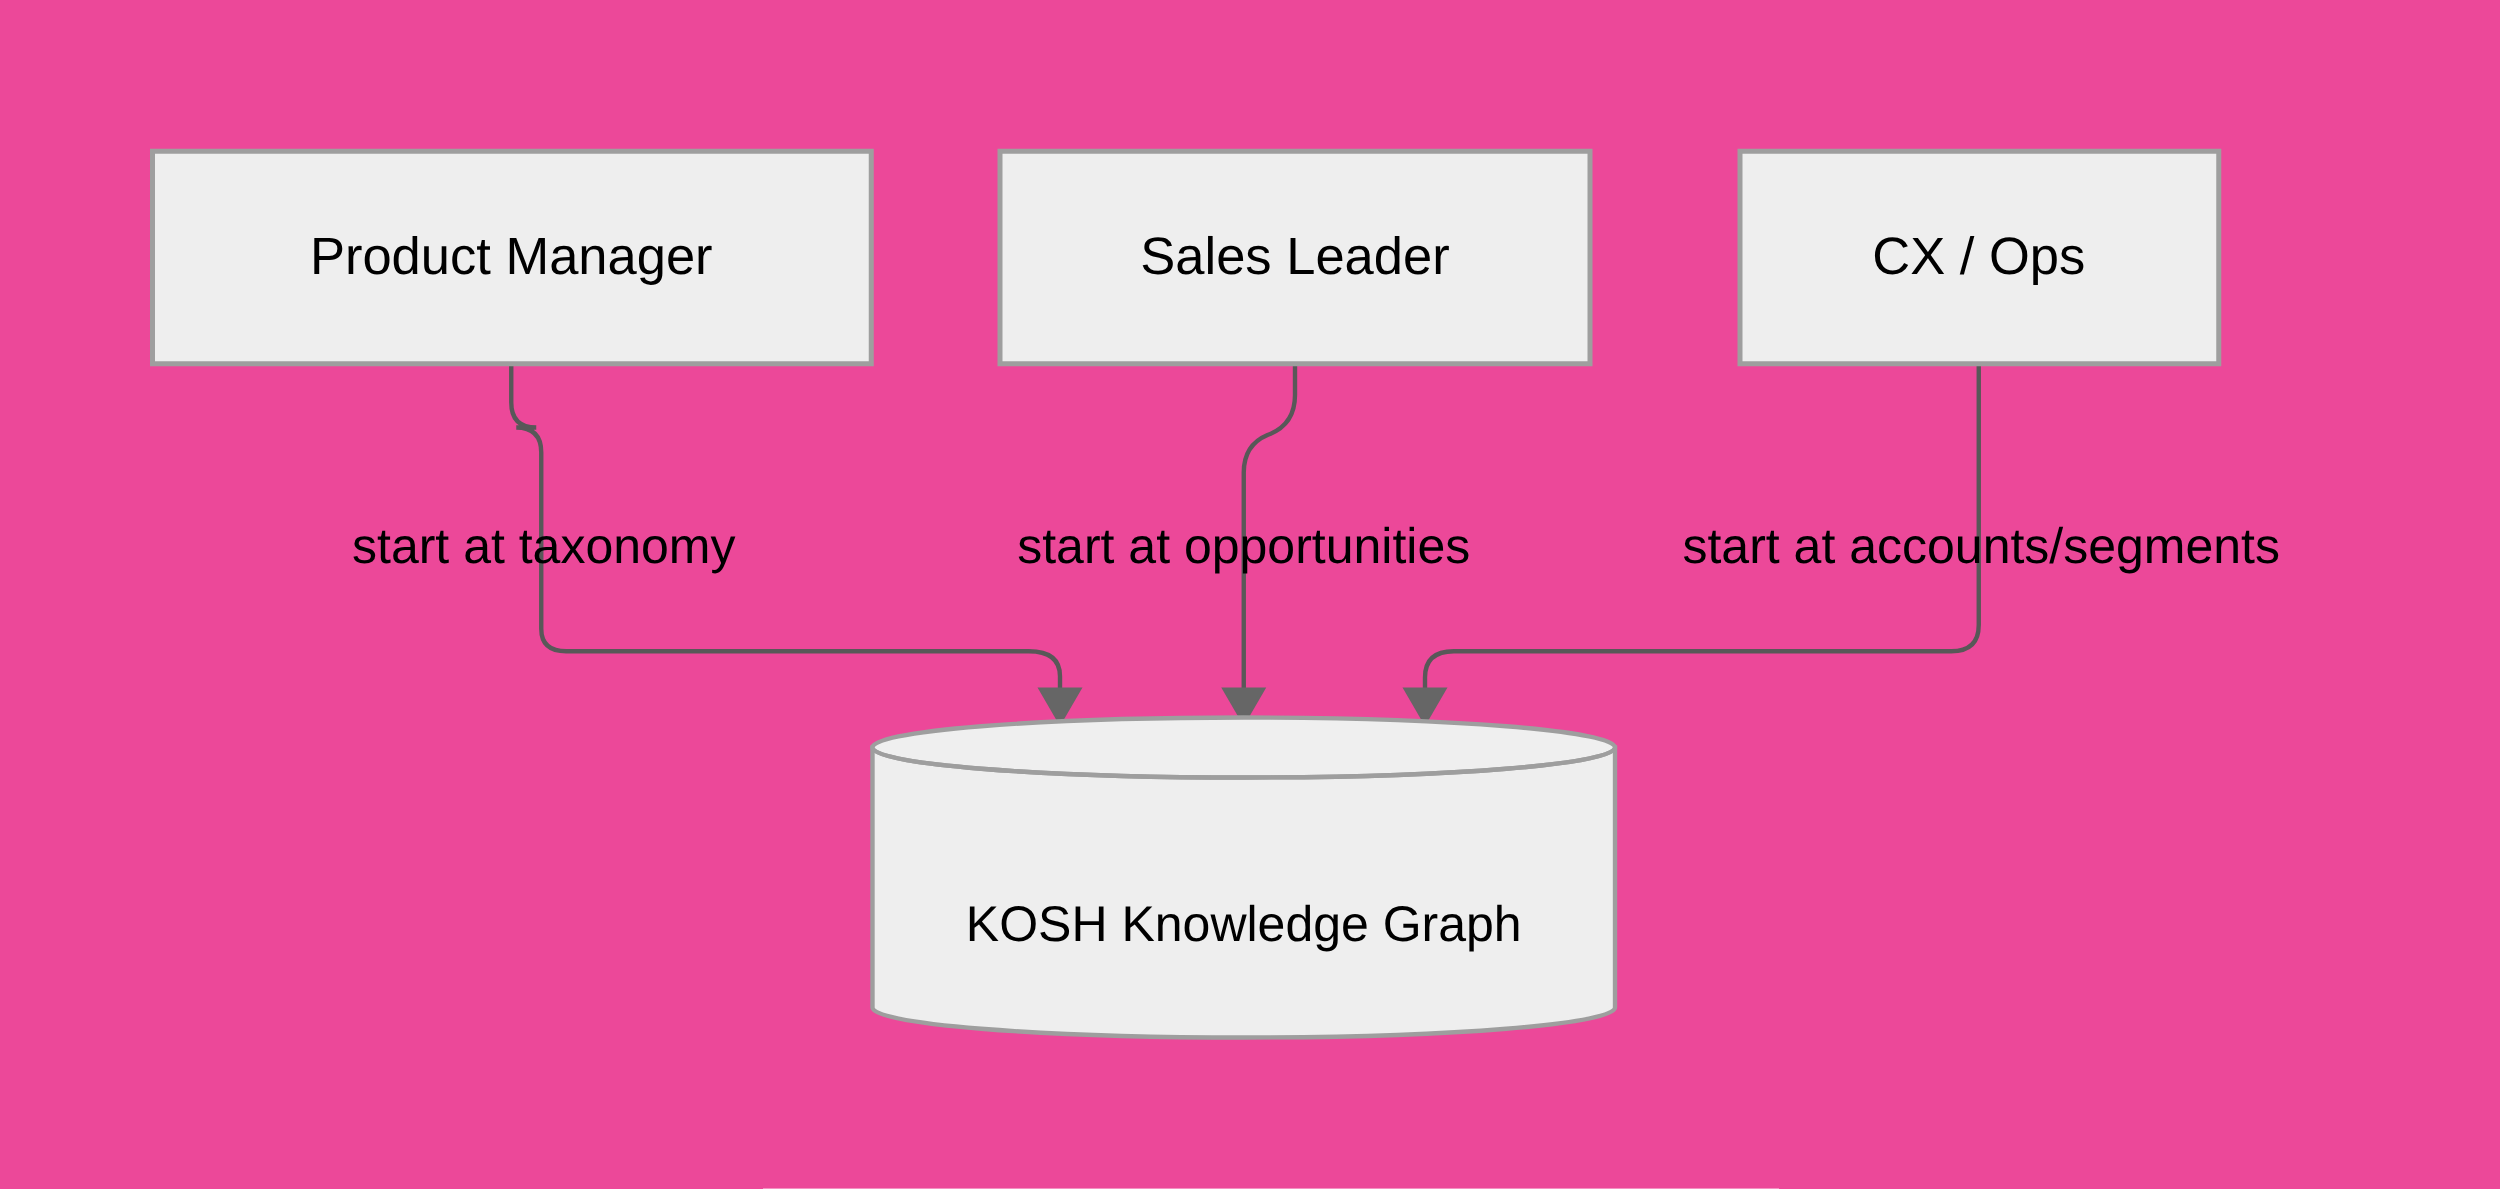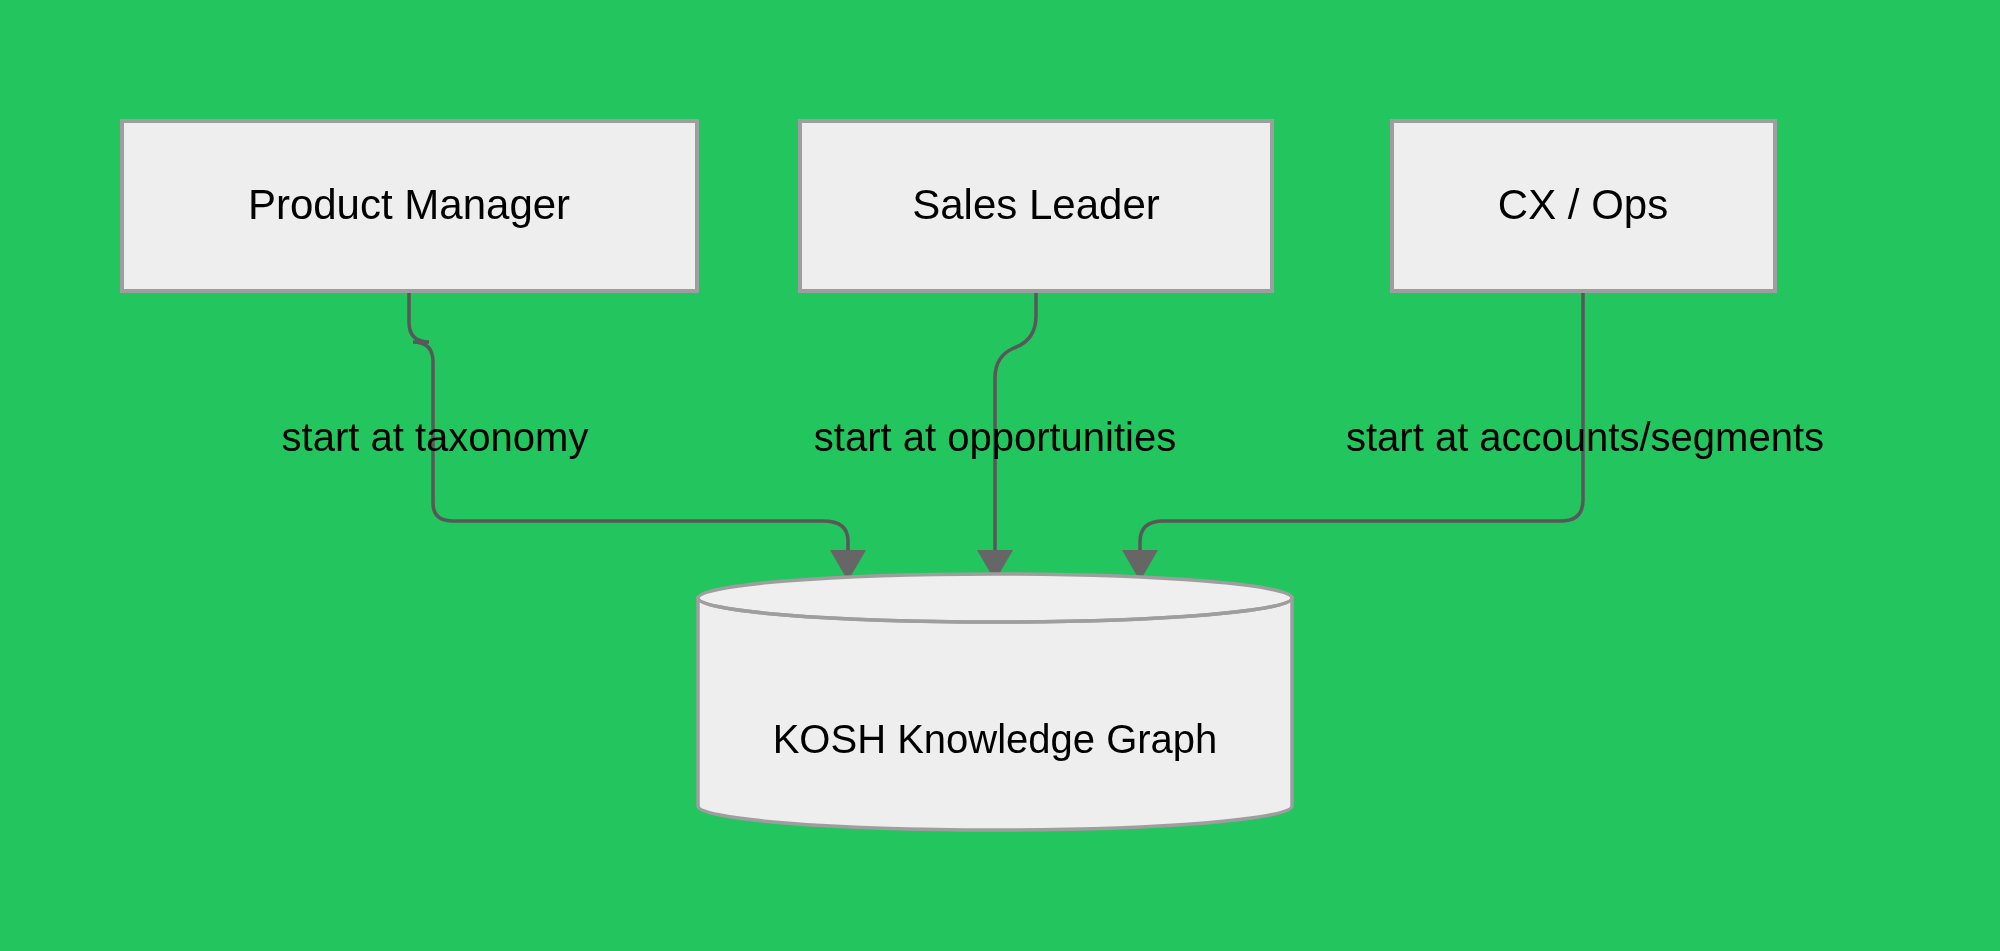--- a/index.html
+++ b/index.html
@@ -10,21 +10,21 @@
   body {
     width: 2000px;
     height: 951px;
     font-family: "Liberation Sans", sans-serif;
     overflow: hidden;
   }
   #canvas {
     position: relative;
     width: 2000px;
     height: 951px;
-    background: #22c55e;
+    background: #ec4899;
   }
   #diagram-svg {
     position: absolute;
     top: 0;
     left: 0;
     width: 2000px;
     height: 951px;
   }
   .node-label {
     font-family: "Liberation Sans", sans-serif;

